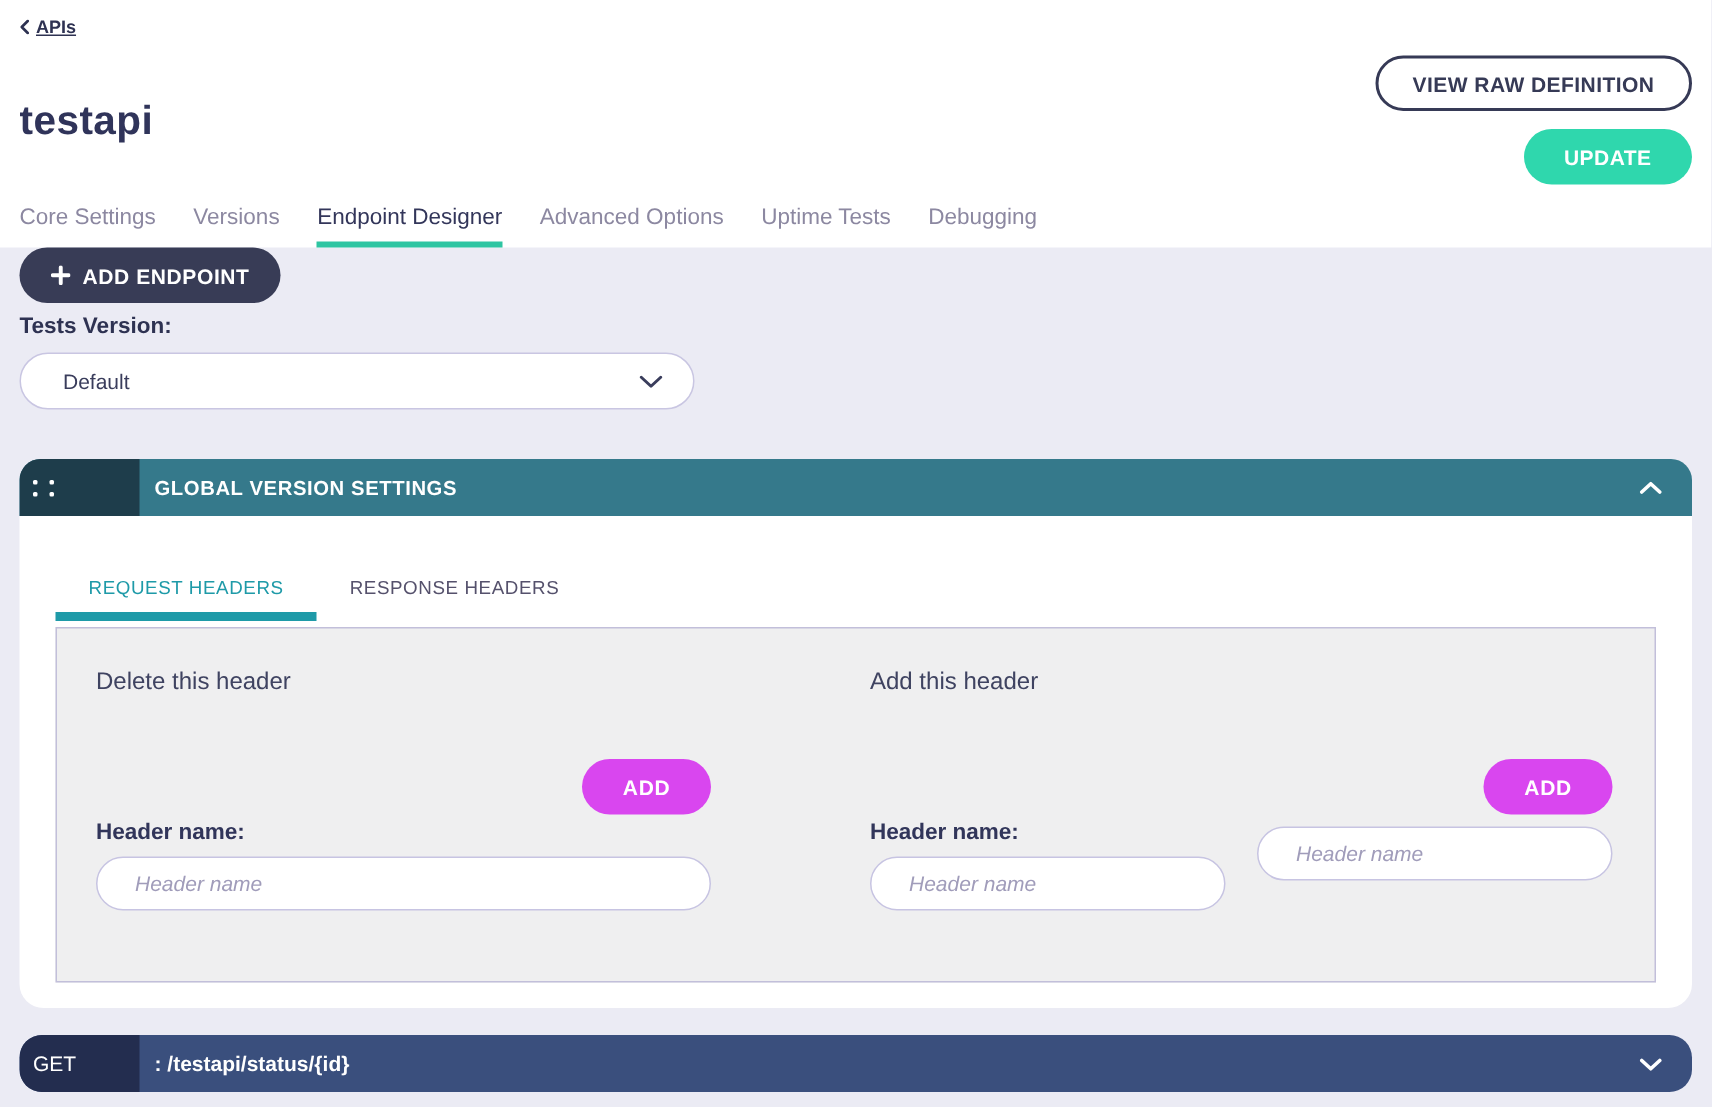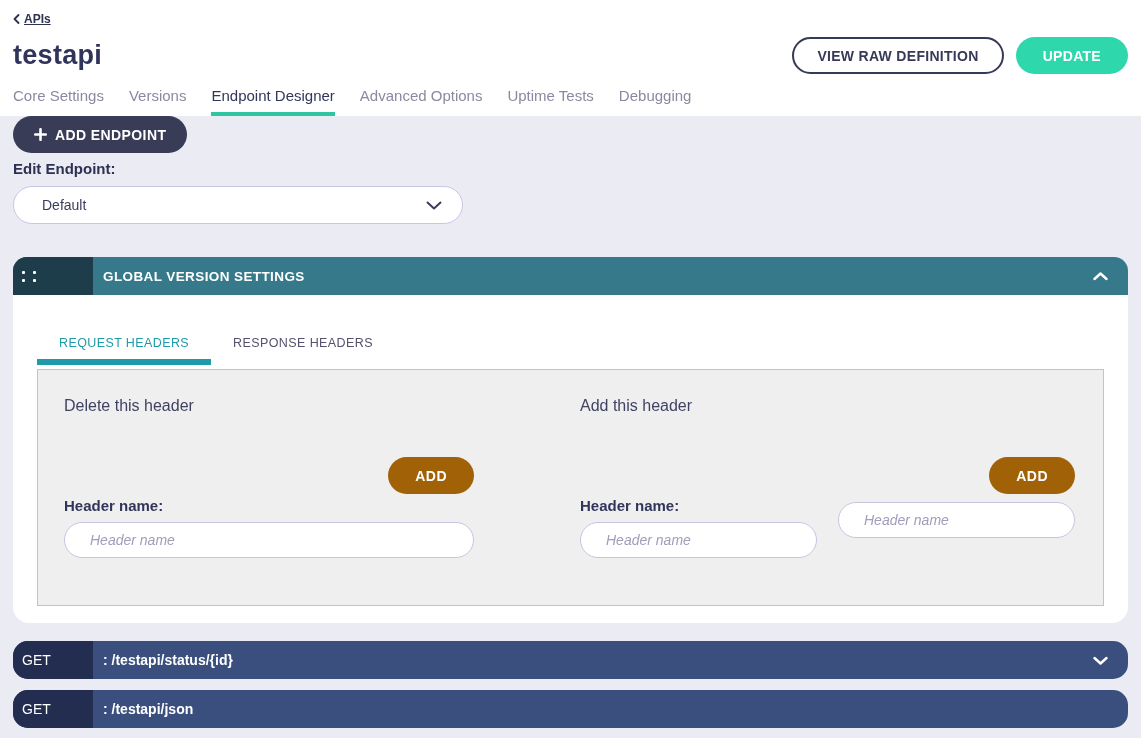--- a/index.html
+++ b/index.html
@@ -5,21 +5,21 @@
   * { margin:0; padding:0; box-sizing:border-box; }
   html,body { width:1141px; height:738px; overflow:hidden; }
   body { font-family:"Liberation Sans", sans-serif; background:#ebebf4; color:#2e3252; }
 
   
   .app-header { background:#ffffff; padding:10px 13px 0; }
   .back-link { display:inline-flex; align-items:center; gap:4px; font-size:12px; font-weight:700;
                color:#2e3252; text-decoration:underline; cursor:pointer; }
   .title-row { display:flex; justify-content:space-between; align-items:center; margin-top:9px; }
   .api-title { font-size:27px; font-weight:700; letter-spacing:.3px; color:#30345a; }
-  .actions { display:flex; align-items:flex-start; gap:12px; padding-right:0; }
+  .actions { display:flex; align-items:flex-end; gap:12px; padding-right:0;flex-direction:column; }
   .btn { display:inline-flex; align-items:center; justify-content:center; height:37px;
          border-radius:19px; font-weight:700; font-size:14px; letter-spacing:.3px; cursor:pointer;
          border:none; font-family:inherit; }
   .btn-outline { background:#fff; border:2px solid #363a56; color:#363a56; padding:0 23px; }
   .btn-dark { background:#3b3e58; color:#fff; padding:0 22px; gap:10px; }
   .btn-mint { background:#2fd7ad; color:#fff; padding:0 27px; }
   .main-tabs { display:flex; gap:25px; margin-top:13px; }
   .main-tab { font-size:15px; color:#8c88a1; padding-bottom:8px; border-bottom:4px solid transparent; cursor:pointer; }
   .main-tab.active { color:#33365a; border-bottom-color:#2ec5a2; }
 
@@ -49,21 +49,21 @@
   .inner-tab { font-size:12.5px; letter-spacing:.4px; padding:0 22px 9px; color:#55516c;
                border-bottom:6px solid transparent; cursor:pointer; }
   .inner-tab.active { color:#1e9aa8; border-bottom-color:#1e9aa8; }
 
   .headers-box { margin-top:4px; height:237px; background:#efeff0; border:1px solid #c2bfda;
                  padding:27px 28px 0 26px; display:flex; justify-content:space-between; }
   .col-delete { width:410px; }
   .col-add { width:495px; }
   .section-title { font-size:16px; color:#3f4361; }
   .btn-row { display:flex; justify-content:flex-end; margin-top:42px; }
-  .btn-add { background:#a16207; color:#fff; padding:12px 27px; letter-spacing:.5px; }
+  .btn-add { background:#d946ef; color:#fff; padding:12px 27px; letter-spacing:.5px; }
   .field-label { margin-top:3px; font-size:15px; font-weight:700; color:#31355a; }
   .text-input { margin-top:8px; width:100%; height:36px; border-radius:18px; background:#fff;
                 border:1.5px solid #c7c4e2; padding:0 25px; font-size:14px; color:#3a3d5c;
                 font-family:inherit; outline:none; }
   .text-input::placeholder { color:#a09cba; font-style:italic; }
   .fields-pair { display:flex; gap:21px; }
   .fields-pair .field { flex:1; }
 
   
   .endpoint-bar { margin-top:18px; height:38px; display:flex; align-items:stretch;
@@ -114,21 +114,21 @@
     <button class="btn btn-add-endpoint">
       <span>
         <svg width="13" height="13" viewBox="0 0 13 13">
             <path d="M6.5 1.2v10.6M1.2 6.5h10.6" stroke="#fff" stroke-width="2.6" stroke-linecap="round"></path>
           </svg>
       </span>
       <span>ADD ENDPOINT</span>
     </button>
   </div>
 
-  <div class="edit-version-label">Edit Endpoint:</div>
+  <div class="edit-version-label">Tests Version:</div>
 
   <div class="version-select">
     <span>Default</span>
     <span>
       <svg width="16" height="9" viewBox="0 0 16 9">
           <polyline points="1.5,1.5 8,7.5 14.5,1.5" fill="none" stroke="#3a3d5c" stroke-width="2" stroke-linecap="round" stroke-linejoin="round"></polyline>
         </svg>
     </span>
   </div>
 

